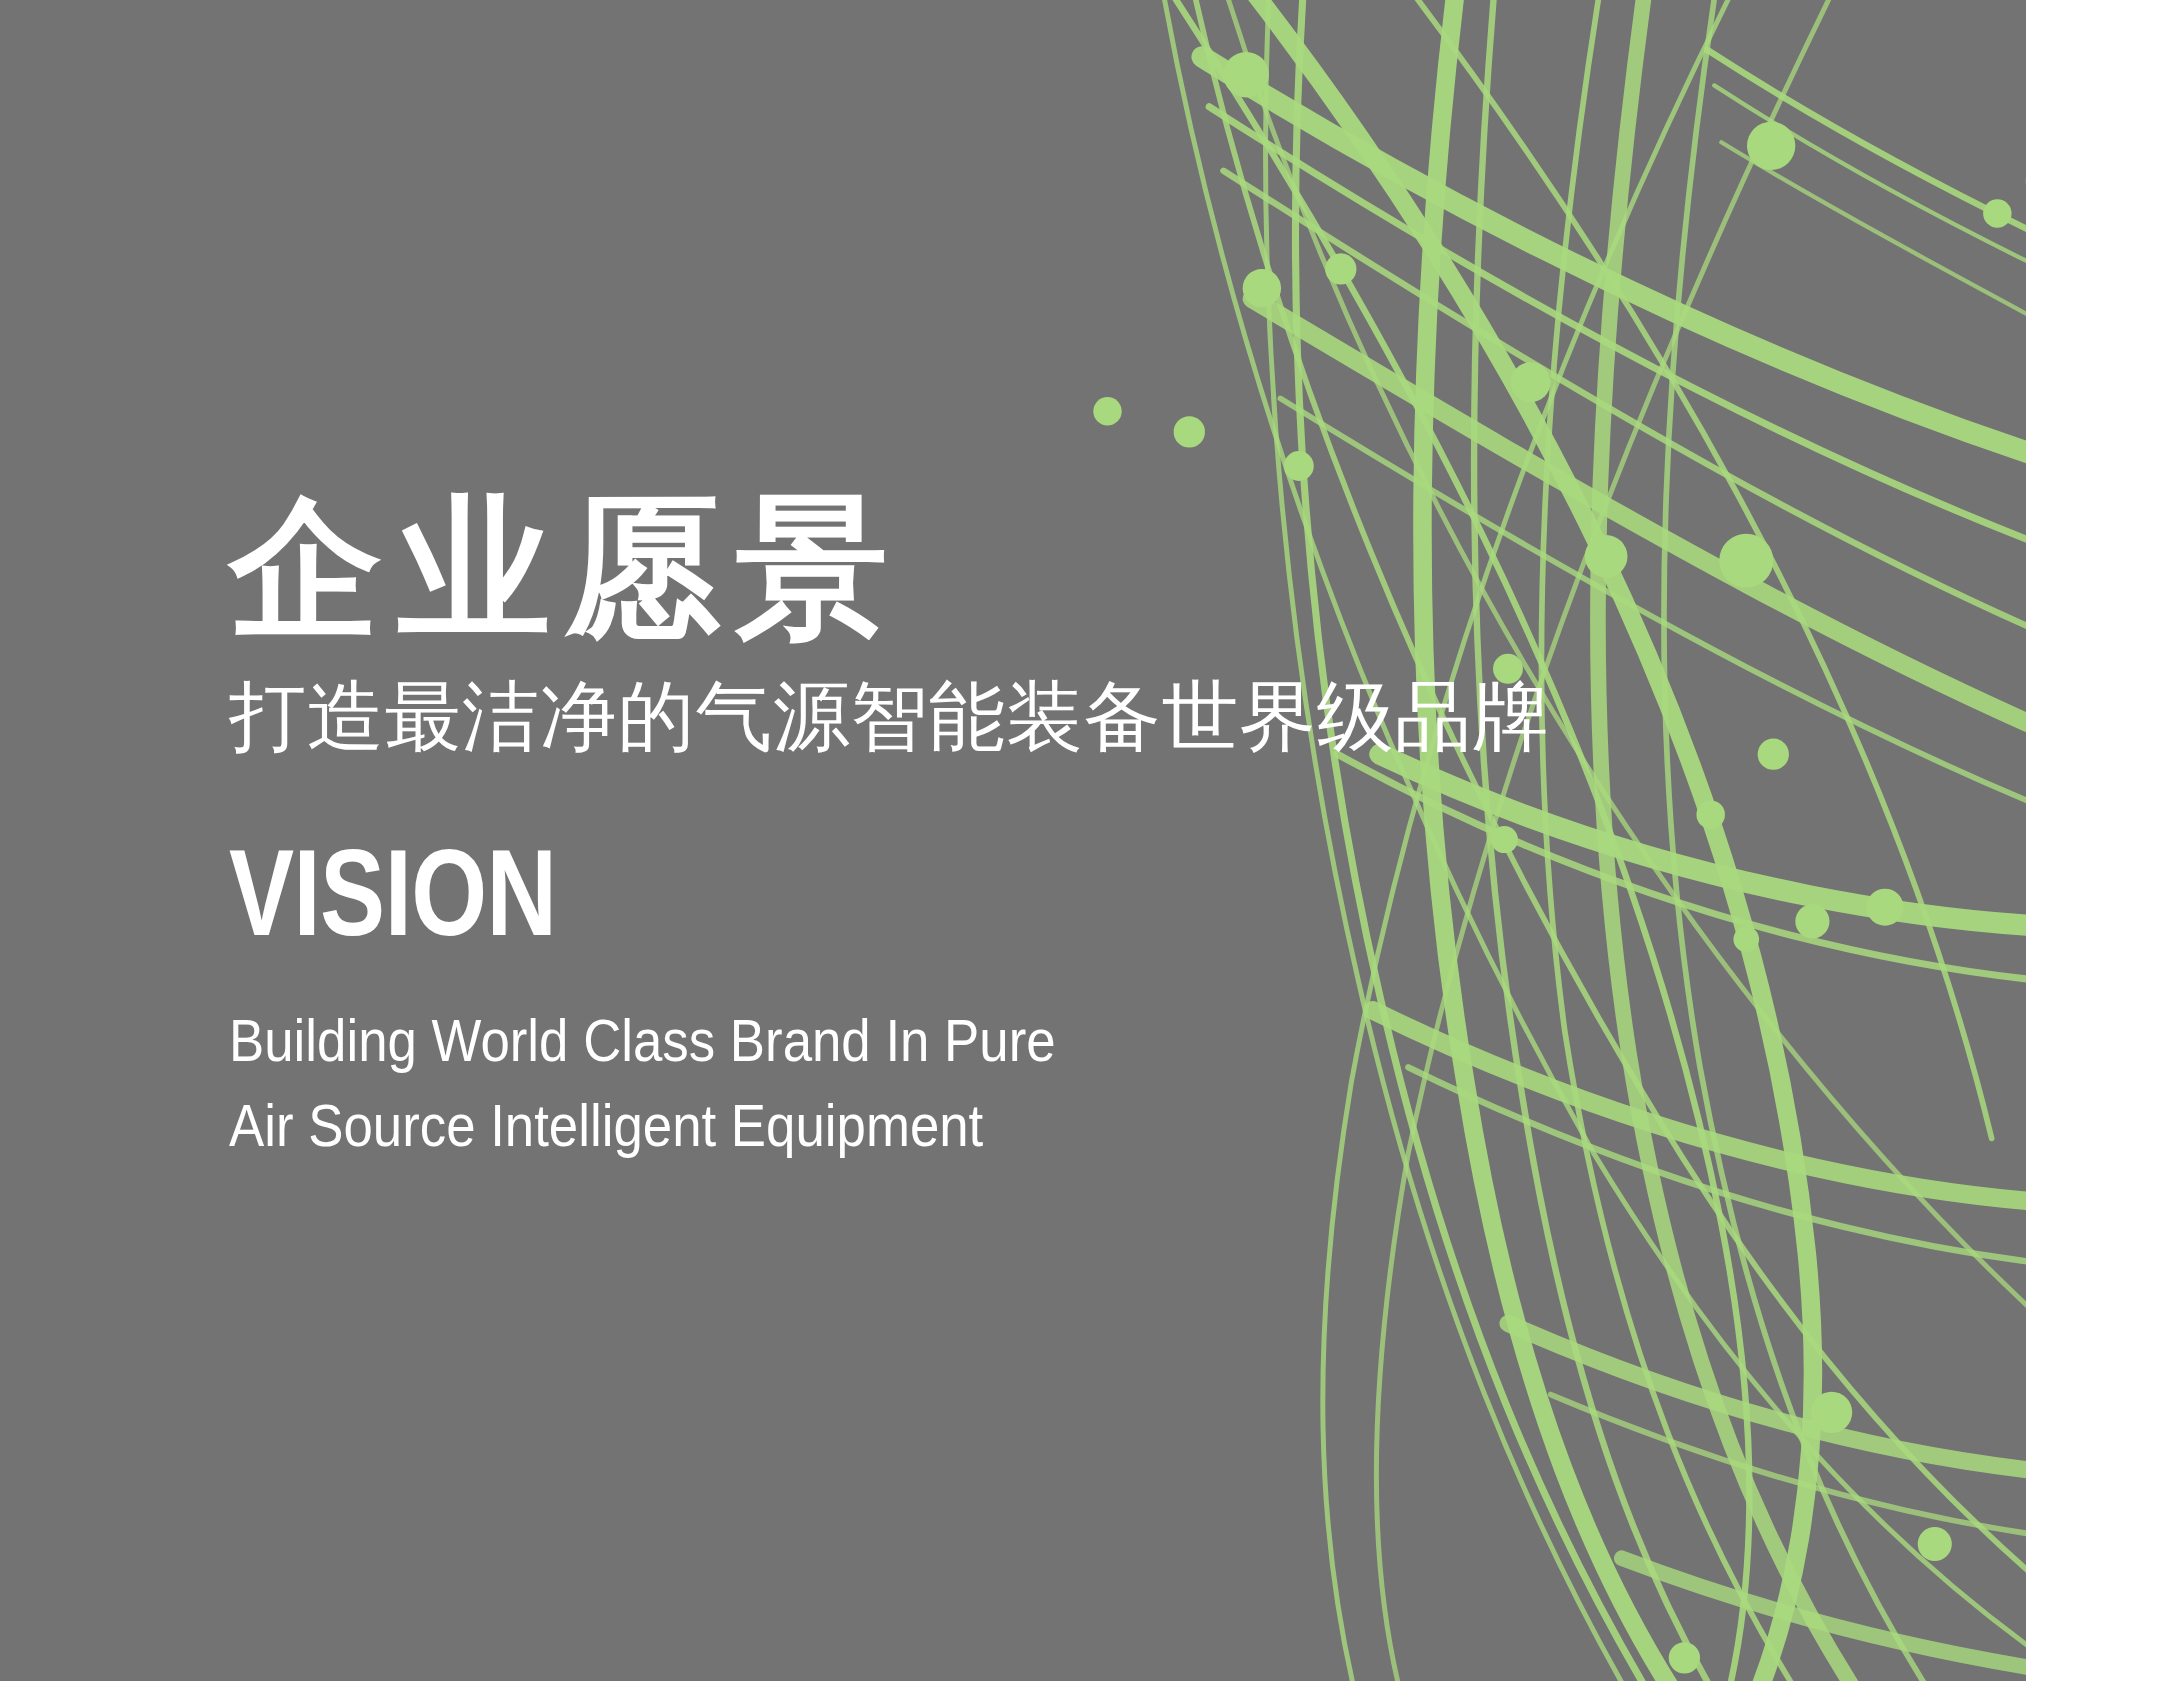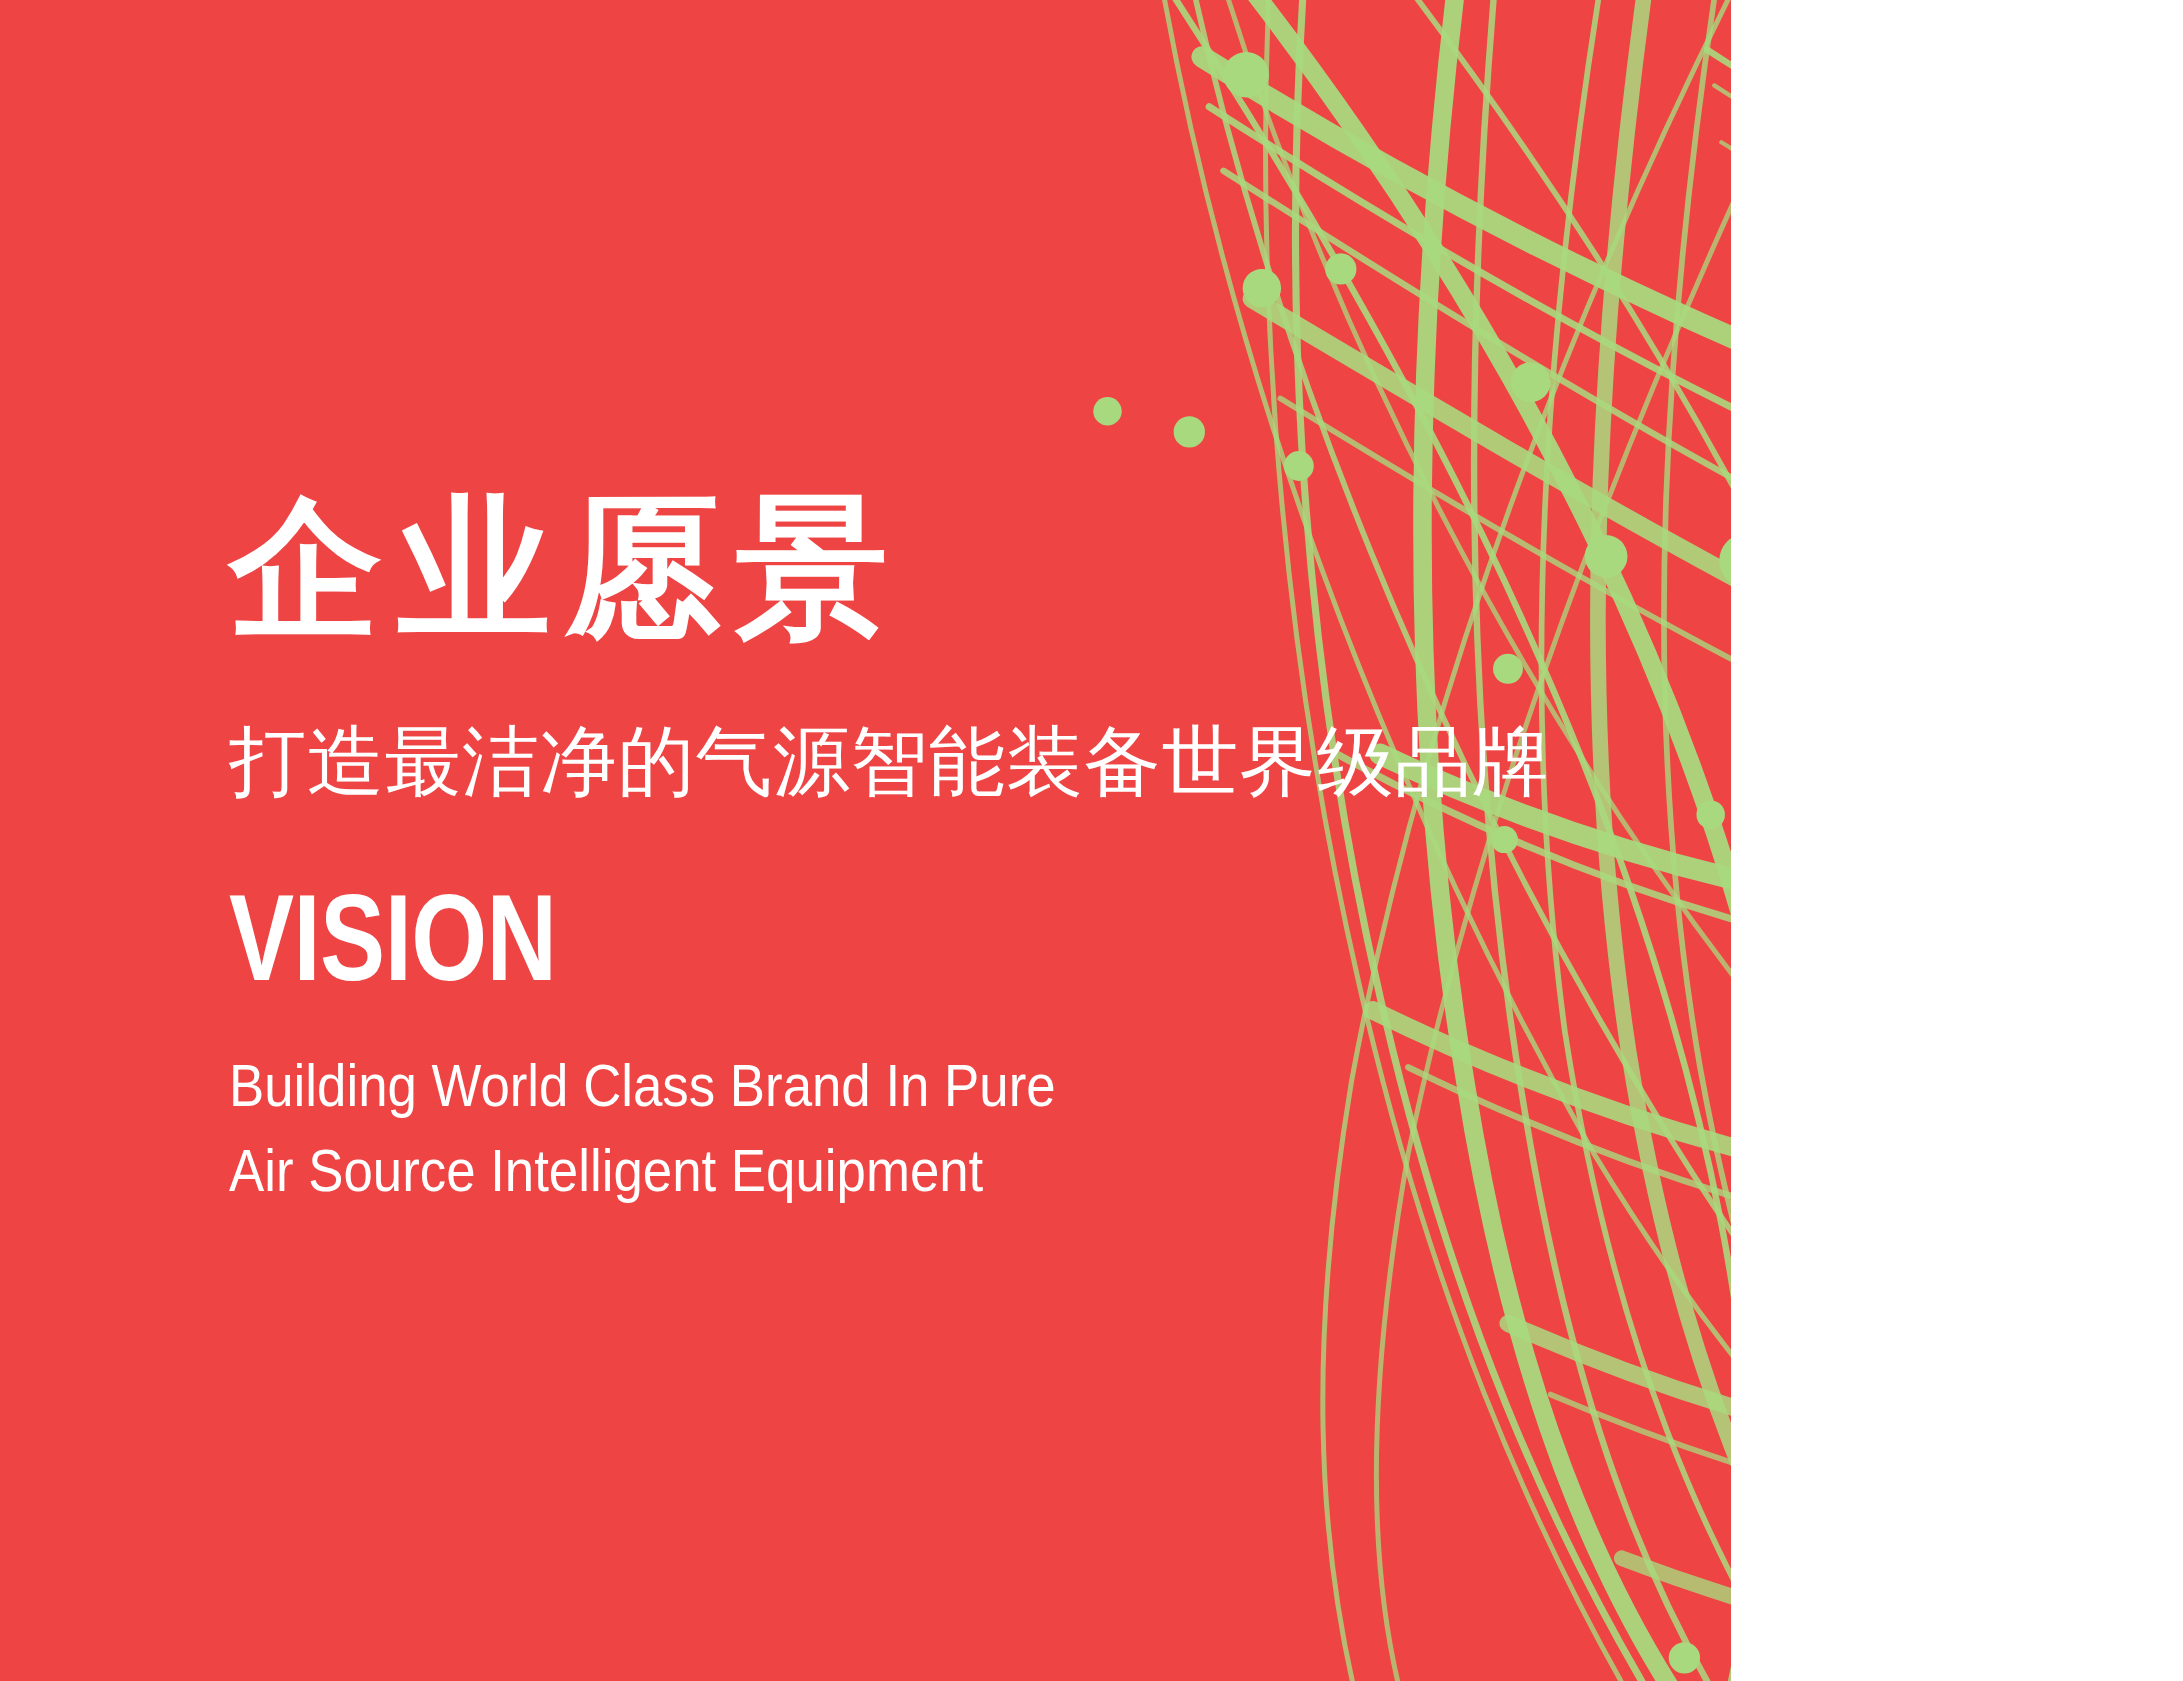--- a/index.html
+++ b/index.html
@@ -3,22 +3,22 @@
 <meta charset="utf-8">
 <style>
   * { margin:0; padding:0; box-sizing:border-box; }
   html, body {
     width:2183px; height:1682px;
     overflow:hidden;
     font-family:"Liberation Sans", sans-serif;
   }
   #slide {
     position:relative;
-    width:1731px; height:1682px;
-    background:#ef4444;
+    width:2026px; height:1682px;
+    background:#737373;
     overflow:hidden;
   }
   #globe-decoration {
     position:absolute;
     top:0; left:0;
     width:2183px; height:1682px;
     pointer-events:none;
   }
   #content {
     position:absolute;
@@ -34,21 +34,21 @@
     letter-spacing:15.7px;
     white-space:nowrap;
   }
   .zh-subtitle {
     color:#ffffff;
     font-size:77px;
     line-height:1.0;
     font-weight:400;
     letter-spacing:0.7px;
     white-space:nowrap;
-    margin-top:79px;
+    margin-top:34px;
   }
   .en-title {
     color:#ffffff;
     font-size:122px;
     line-height:1.0;
     font-weight:700;
     letter-spacing:-0.7px;
     margin-top:77px;
     transform:scaleX(0.80);
     transform-origin:left center;

